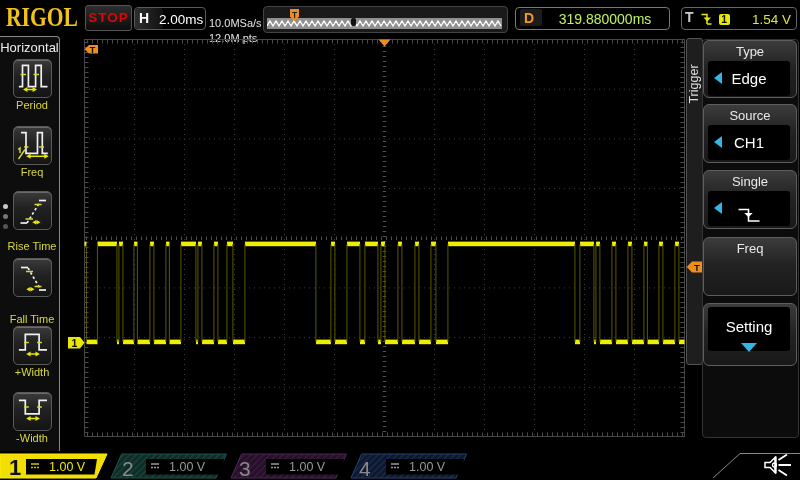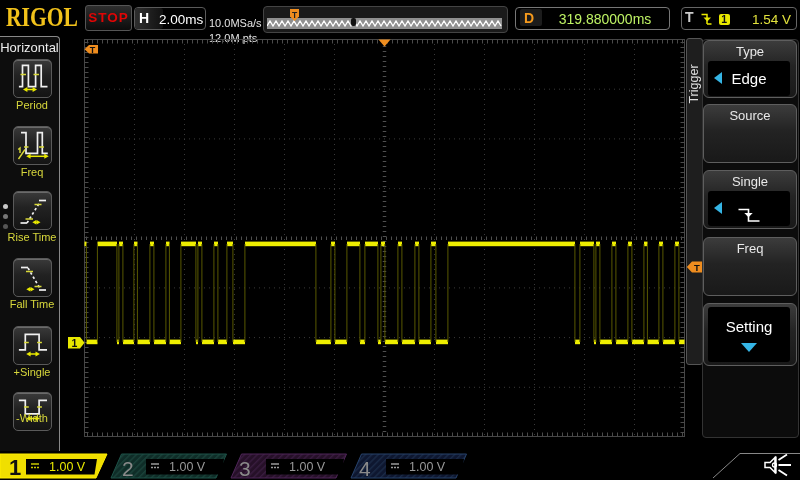--- a/index.html
+++ b/index.html
@@ -71,47 +71,47 @@
 <div class="lbl" style="top:166px">Freq</div>
 <div class="btn" style="left:13px;top:191px;width:37px;height:37px"></div>
 <svg class="abs" style="left:13px;top:191px" width="37" height="37" viewBox="0 0 37 37">
   <path d="M7.5,32 H14" stroke="#f0f0f0" stroke-width="1.7" fill="none"></path>
   <path d="M14,32 L27,11" stroke="#f0f0f0" stroke-width="1.7" stroke-dasharray="2.5 2.5" fill="none"></path>
   <path d="M26,9.5 H33" stroke="#f0f0f0" stroke-width="1.7" fill="none"></path>
   <path d="M12.5,28 H20 M21.5,13.5 H28.5" stroke="#d8d838" stroke-width="1.5"></path>
   <path d="M21.7,31.3 h3.4" stroke="#e8e800" stroke-width="1.5" fill="none"></path>
     <path d="M19.3,31.3 l3.9,-2.3 v4.6 z M27.5,31.3 l-3.9,-2.3 v4.6 z" fill="#e8e800"></path>
 </svg>
-<div class="lbl" style="top:231px">Rise Time</div>
+<div class="lbl" style="top:240px">Rise Time</div>
 <div class="btn" style="left:13px;top:258px;width:37px;height:37px"></div>
 <svg class="abs" style="left:13px;top:258px" width="37" height="37" viewBox="0 0 37 37">
   <path d="M8,9.5 H15" stroke="#f0f0f0" stroke-width="1.7" fill="none"></path>
   <path d="M15,10 L27,30.5" stroke="#f0f0f0" stroke-width="1.7" stroke-dasharray="2.5 2.5" fill="none"></path>
   <path d="M26,32 H33" stroke="#f0f0f0" stroke-width="1.7" fill="none"></path>
   <path d="M13,13.5 H20 M21.5,28.5 H28.5" stroke="#d8d838" stroke-width="1.5"></path>
   <path d="M15.7,31.3 h3.4" stroke="#e8e800" stroke-width="1.5" fill="none"></path>
     <path d="M13.3,31.3 l3.9,-2.3 v4.6 z M21.5,31.3 l-3.9,-2.3 v4.6 z" fill="#e8e800"></path>
 </svg>
-<div class="lbl" style="top:298px">Fall Time</div>
+<div class="lbl" style="top:313px">Fall Time</div>
 <div class="btn" style="left:13px;top:326px;width:37px;height:37px"></div>
 <svg class="abs" style="left:13px;top:326px" width="37" height="37" viewBox="0 0 37 37">
   <polyline points="5.9,23.8 12.3,23.8 12.3,8.3 26.1,8.3 26.1,23.8 34,23.8" fill="none" stroke="#f0f0f0" stroke-width="1.7"></polyline>
   <path d="M11,16.5 H15.8 M24.1,16.5 H28.9" stroke="#d8d838" stroke-width="1.5"></path>
   <path d="M15.6,28 h8.7" stroke="#e8e800" stroke-width="1.5" fill="none"></path>
     <path d="M13.2,28 l4.4,-2.5 v5 z M26.9,28 l-4.4,-2.5 v5 z" fill="#e8e800"></path>
 </svg>
-<div class="lbl" style="top:366px">+Single</div>
+<div class="lbl" style="top:366px">+Width</div>
 <div class="btn" style="left:13px;top:392px;width:37px;height:37px"></div>
 <svg class="abs" style="left:13px;top:392px" width="37" height="37" viewBox="0 0 37 37">
   <polyline points="5.9,8.3 12.3,8.3 12.3,21.8 26.1,21.8 26.1,8.3 34,8.3" fill="none" stroke="#f0f0f0" stroke-width="1.7"></polyline>
   <path d="M11,15 H15.8 M24.1,15 H28.9" stroke="#d8d838" stroke-width="1.5"></path>
   <path d="M15.6,26.5 h8.7" stroke="#e8e800" stroke-width="1.5" fill="none"></path>
     <path d="M13.2,26.5 l4.4,-2.5 v5 z M26.9,26.5 l-4.4,-2.5 v5 z" fill="#e8e800"></path>
 </svg>
-<div class="lbl" style="top:412px">-Width</div>
+<div class="lbl" style="top:432px">-Width</div>
 
 <svg class="abs" style="left:84px;top:39px" width="601" height="398" viewBox="0 0 601 398">
   <g stroke="#3a3a3a" stroke-width="1">
     <path stroke-dasharray="1 4" d="M50.5,0 V398 M100.5,0 V398 M150.5,0 V398 M200.5,0 V398 M250.5,0 V398 M350.5,0 V398 M400.5,0 V398 M450.5,0 V398 M500.5,0 V398 M550.5,0 V398"></path>
     <path stroke-dasharray="1 4" d="M0,50.2 H601 M0,99.9 H601 M0,149.6 H601 M0,248.9 H601 M0,298.6 H601 M0,348.3 H601"></path>
   </g>
   <g stroke="#4f4f4f">
     <path stroke-width="3.5" stroke-dasharray="1 4" d="M300.5,2 V398 M2,199.2 H601"></path>
   </g>
   <rect x="0.5" y="0.5" width="600" height="397" fill="none" stroke="#464646" stroke-width="1"></rect>
@@ -237,33 +237,34 @@
 <svg class="abs" style="left:686px;top:44px" width="16" height="80" viewBox="0 0 16 80">
     <text x="11.5" y="40" transform="rotate(-90 11.5 40)" font-size="12.5" fill="#ddd" text-anchor="middle">Trigger</text>
   </svg>
 <div class="abs" style="left:702px;top:39px;width:95px;height:397px;border:1px solid #333;border-radius:4px;background:#0c0c0c"></div>
 <div class="msec" style="top:40px;height:56px">
     <div class="mhead">Type</div>
     <div class="mbtn">Edge<div class="tri"></div></div>
   </div>
 <div class="msec" style="top:104px;height:57px">
     <div class="mhead">Source</div>
+    <div class="mbtn">CH1<div class="tri"></div></div>
   </div>
 <div class="msec" style="top:170px;height:57px">
     <div class="mhead">Single</div>
     <div class="mbtn"><svg width="22" height="15" viewBox="0 0 22 15" style="margin-top:17px">
         <path d="M0.5,1.5 H10.5 V13 H21.5" fill="none" stroke="#fff" stroke-width="1.6"></path>
         <path d="M6.3,5 h8.4 L10.5,9.2 z" fill="#fff"></path>
       </svg><div class="tri"></div></div>
   </div>
 <div class="msec" style="top:237px;height:57px">
     <div class="mhead">Freq</div>
   </div>
 <div class="msec" style="top:303px;height:61px">
-    <div class="mbtn" style="top:3px;height:55px;line-height:40px">Setting<div class="abs" style="left:33px;top:36px;width:0;height:0;border-left:8px solid transparent;border-right:8px solid transparent;border-top:9px solid #35b5e5"></div></div>
+    <div class="mbtn" style="top:3px;height:44px;line-height:40px">Setting<div class="abs" style="left:33px;top:36px;width:0;height:0;border-left:8px solid transparent;border-right:8px solid transparent;border-top:9px solid #35b5e5"></div></div>
   </div>
 <svg class="abs" style="left:686px;top:261px;z-index:5" width="18" height="12" viewBox="0 0 18 12">
   <path d="M6,0.5 h10 v11 h-10 l-5.2,-5.5 z" fill="#ef8d1f"></path>
   <text x="11" y="9.5" font-size="9.5" font-weight="bold" fill="#111" text-anchor="middle">T</text>
 </svg>
 
 <svg class="abs" style="left:0;top:450px" width="800" height="30" viewBox="0 0 800 30">
   <defs>
     <pattern id="h2" width="4.5" height="4.5" patternUnits="userSpaceOnUse" patternTransform="rotate(-45)">
         <rect width="4.5" height="4.5" fill="#0f2d28"></rect>

